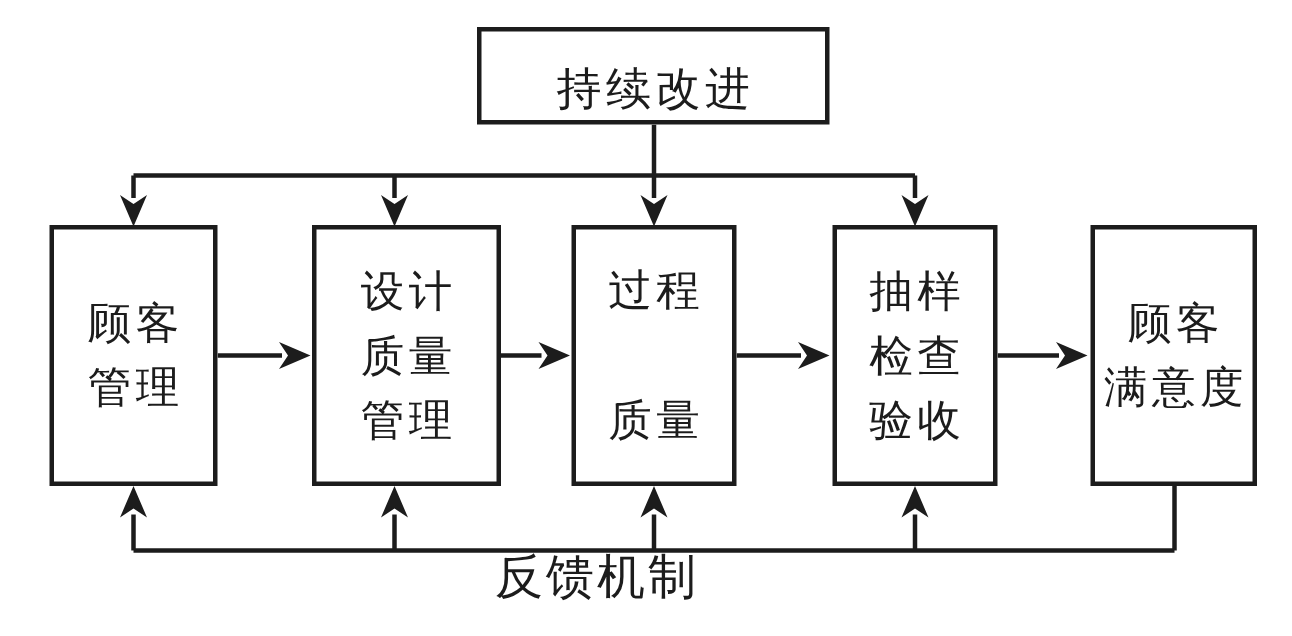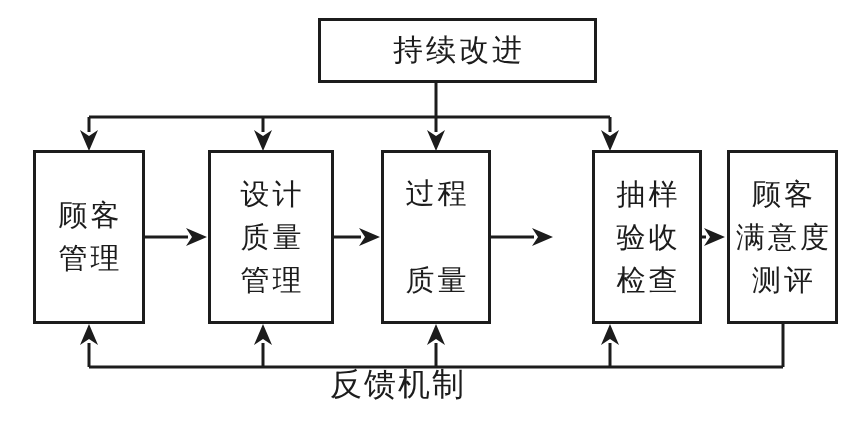--- a/index.html
+++ b/index.html
@@ -25,34 +25,35 @@
     border: 3px solid #1c1c1c;
     background: #ffffff;
     display: flex;
     flex-direction: column;
     align-items: center;
     justify-content: center;
     text-align: center;
     z-index: 2;
   }
   .title-box {
-    left: 318px; top: 18px; width: 279px; height: 65px;
+    left: 318px; top: 18px; width: 235px; height: 65px;
     font-size: 30px; letter-spacing: 3px;
     flex-direction: row;
+    align-items: flex-end;
   }
   .title-box span { padding-left: 3px; } 
   .process-box {
     top: 150px; height: 174px;
     font-size: 29px; line-height: 43px; letter-spacing: 3px;
   }
   .process-box span { display: block; padding-left: 3px; white-space: nowrap; }
   .box-1 { left: 33px;  width: 112px; }
   .box-2 { left: 208px; width: 126px; }
   .box-3 { left: 381px; width: 110px; gap: 44px; }
-  .box-4 { left: 555px; width: 110px; margin-left: 37px; }
+  .box-4 { left: 555px; width: 110px; }
   .box-5 { left: 727px; width: 111px; }
   .feedback-label {
     position: absolute;
     left: 330px; top: 363px; width: 220px;
     text-align: left;
     font-size: 32px; letter-spacing: 2px;
     color: #1c1c1c;
     z-index: 2;
   }
   svg line, svg path { stroke: #1c1c1c; stroke-width: 3; fill: none; }
@@ -111,24 +112,23 @@
     <span>设计</span>
     <span>质量</span>
     <span>管理</span>
   </div>
   <div class="box process-box box-3">
     <span>过程</span>
     <span>质量</span>
   </div>
   <div class="box process-box box-4">
     <span>抽样</span>
+    <span>检查</span>
     <span>验收</span>
-    <span>检查</span>
   </div>
   <div class="box process-box box-5">
     <span>顾客</span>
     <span>满意度</span>
-    <span>测评</span>
   </div>
 
   <div class="feedback-label">反馈机制</div>
 
 </div>
 
 </body></html>

